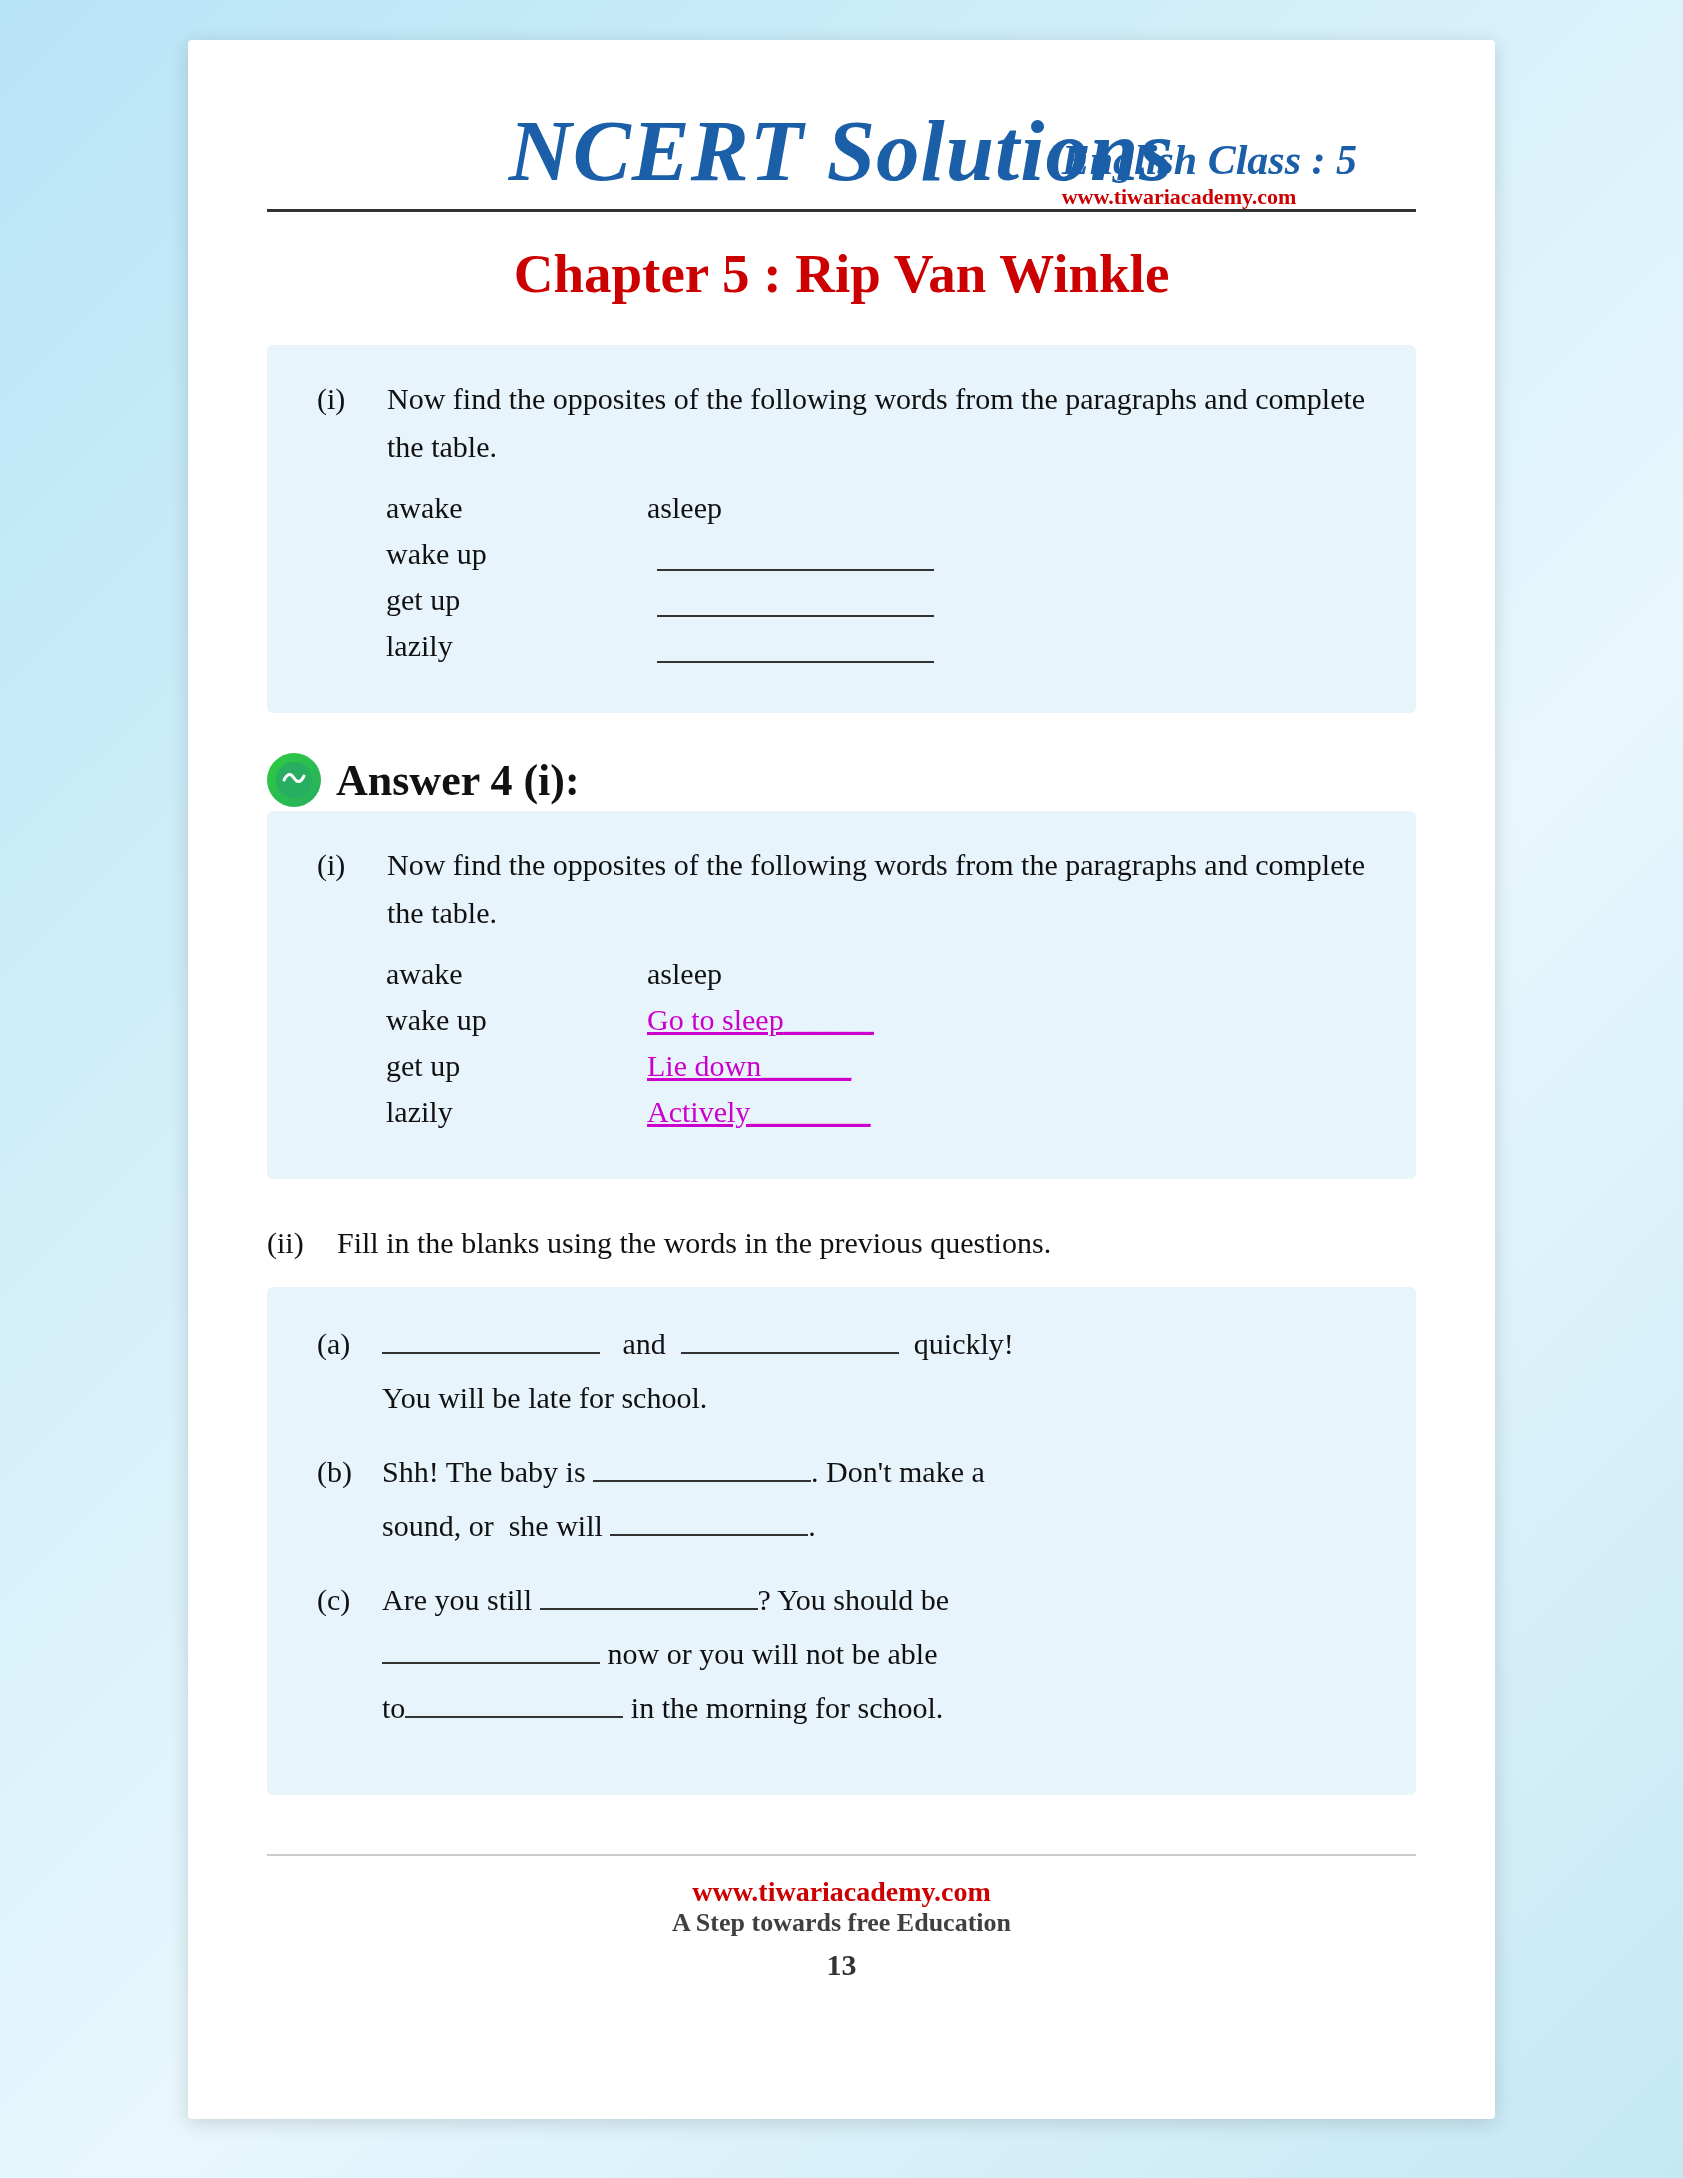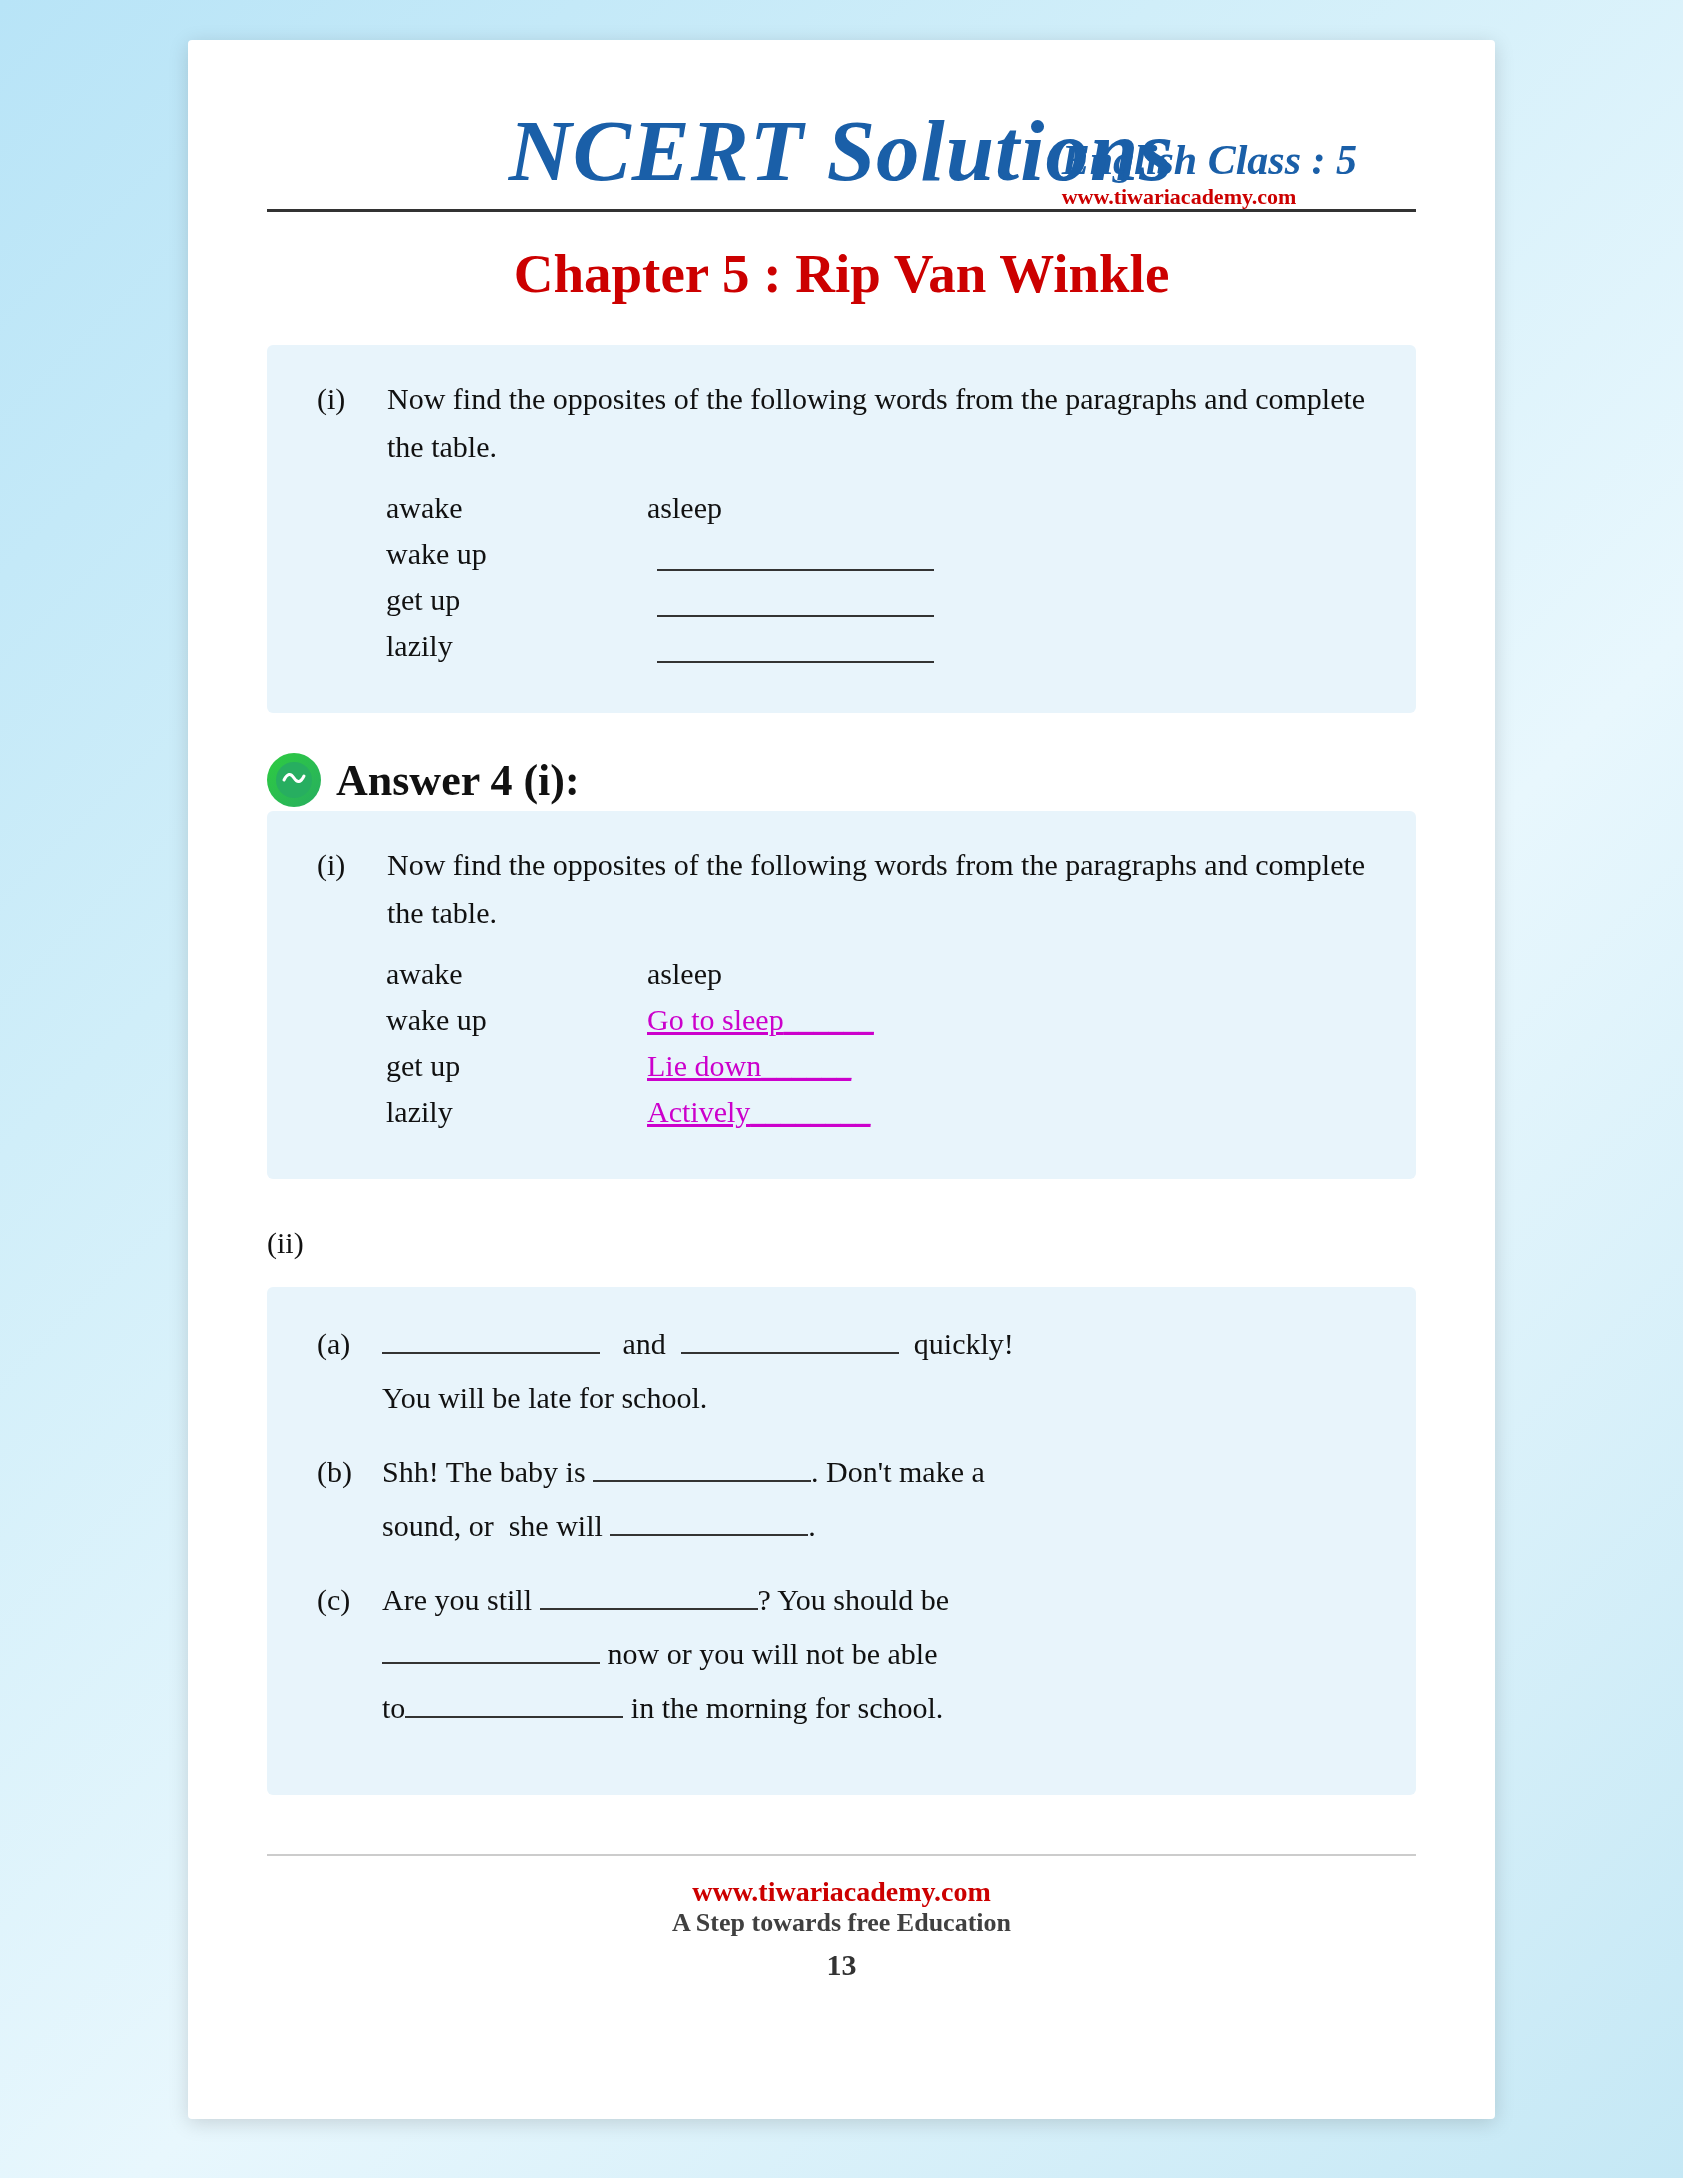--- a/index.html
+++ b/index.html
@@ -361,20 +361,21 @@
             <span class="word-col1">lazily</span>
             <span class="answer-word">Actively<span style="text-decoration:underline;color:#cc00cc;">________</span></span>
           </div>
         </div>
       </div>
     </div>
 
     <div class="part-ii">
       <div class="question-text">
         <span class="q-num">(ii)</span>
+        <span>Fill in the blanks using the words in the previous questions.</span>
       </div>
 
       <div class="fill-section">
 
         <div class="fill-item">
           <div class="fill-row">
             <span class="fill-alpha">(a)</span>
             <span class="fill-content">
               <span class="blank"></span>
               &nbsp;&nbsp;and &nbsp;<span class="blank"></span>

